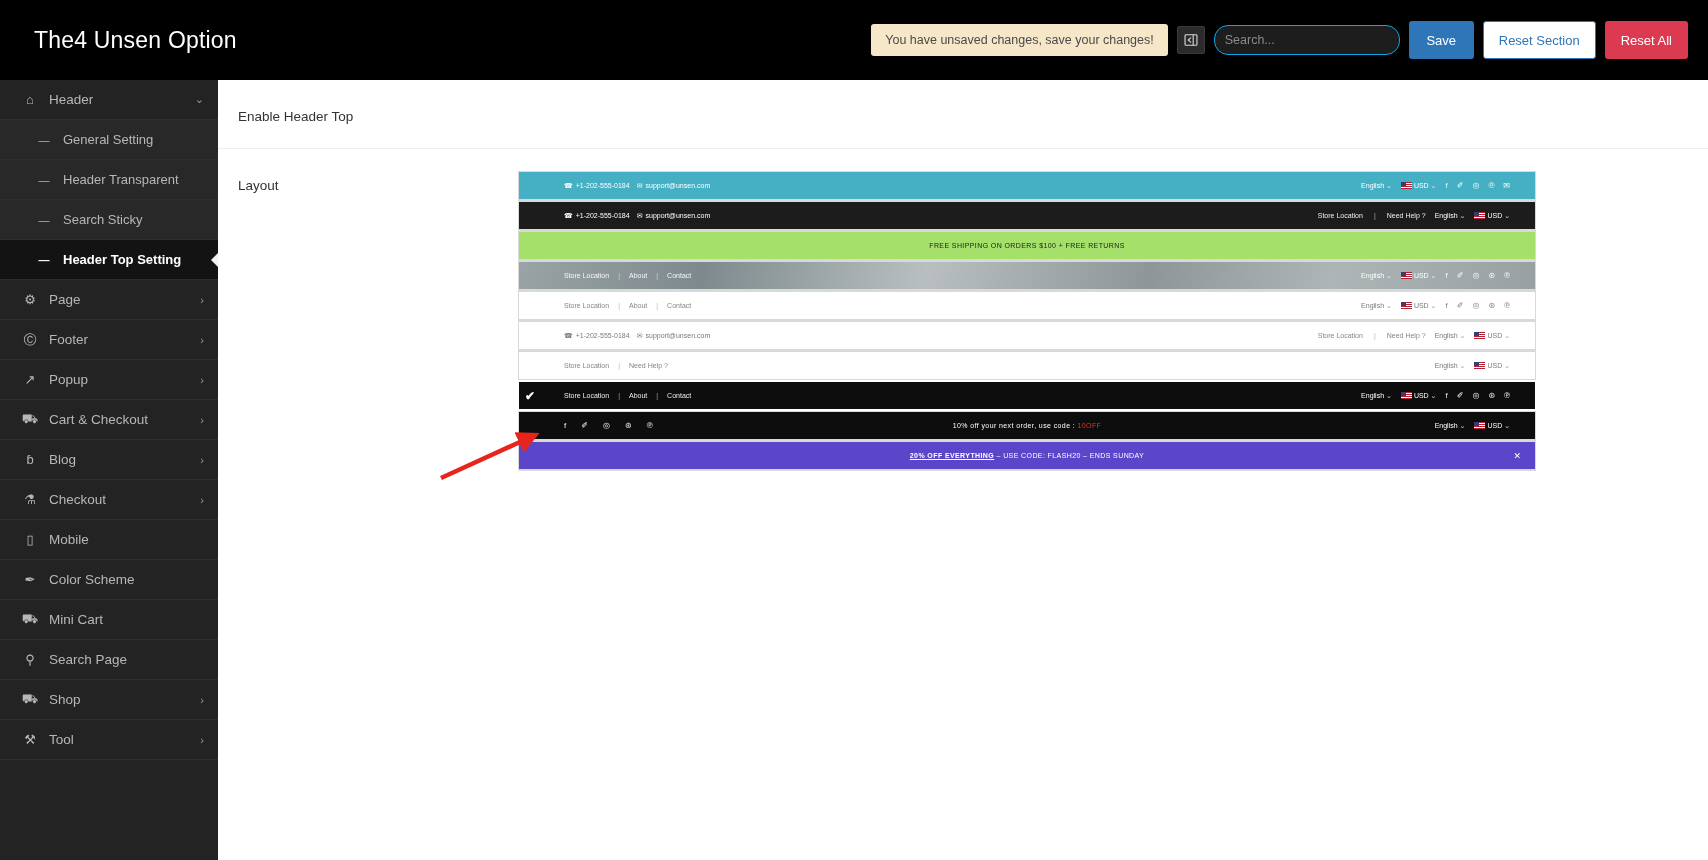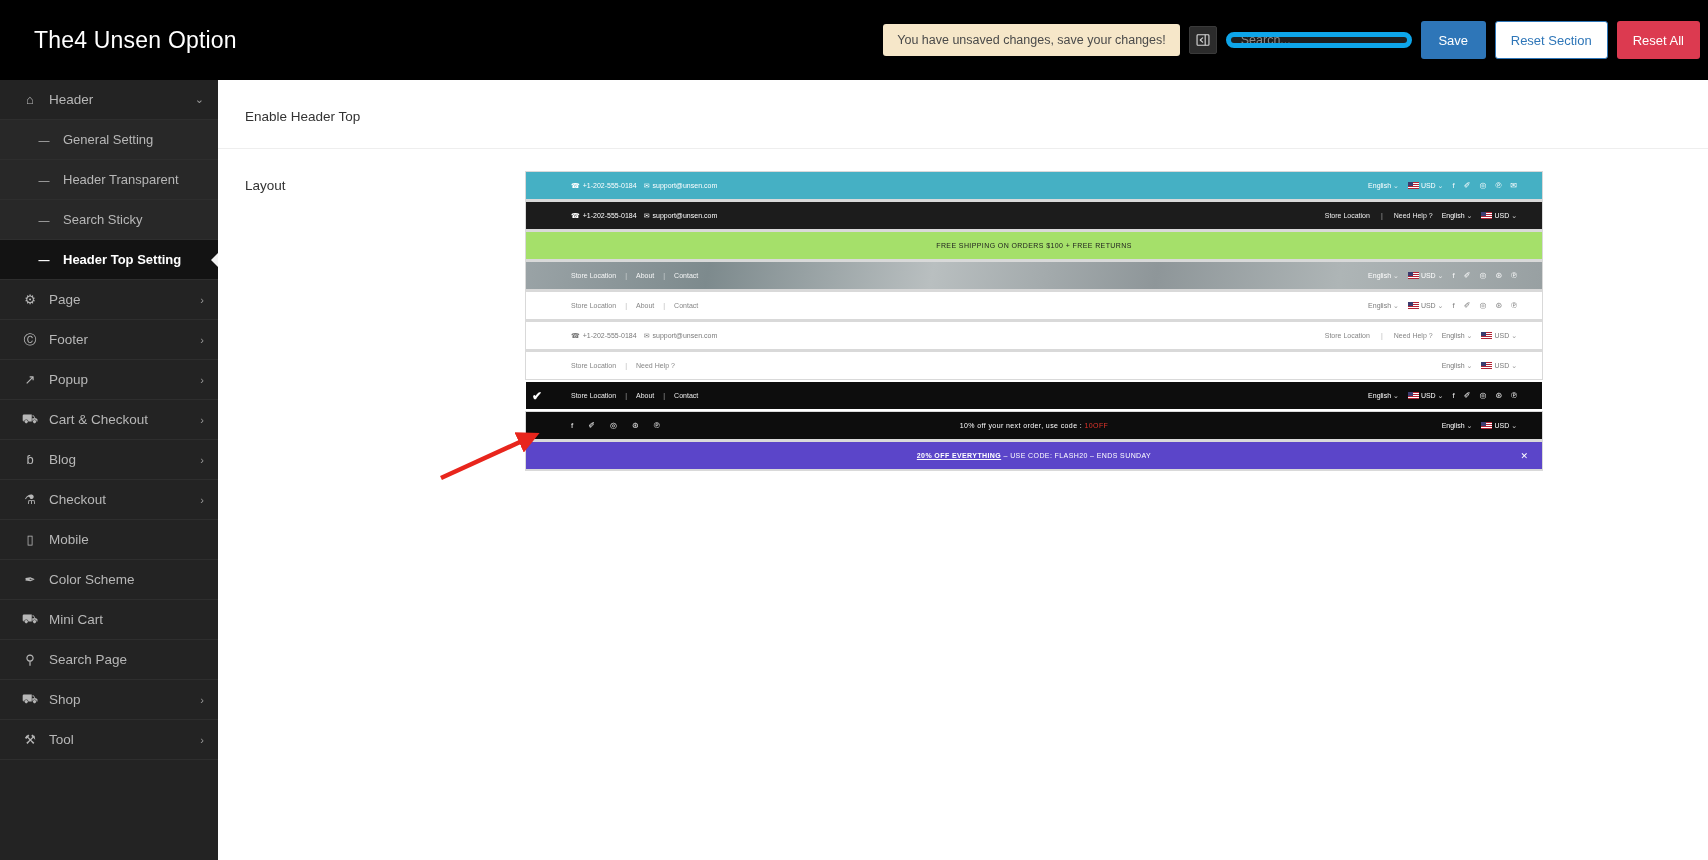--- a/index.html
+++ b/index.html
@@ -13,35 +13,35 @@
   #topbar {
     position: absolute; left: 0; top: 0; width: 1708px; height: 80px;
     background: #000000;
     display: flex; align-items: center;
   }
   #app-title {
     color: #ffffff; font-size: 23px; font-weight: 400;
     margin-left: 34px; letter-spacing: .2px;
   }
   #topbar-right {
-    margin-left: auto; display: flex; align-items: center; gap: 0; padding-right: 8px;
+    margin-left: auto; display: flex; align-items: center; gap: 0; padding-right: 20px;
   }
   #unsaved-notice {
     background: #f6e7c9; color: #4a4a4a; font-size: 12.5px;
     padding: 9px 14px; border-radius: 3px; white-space: nowrap;
   }
   #collapse-btn {
     width: 28px; height: 28px; margin-left: 9px;
     background: #2b2b2b; border: 1px solid #3a3a3a; border-radius: 2px;
     display: flex; align-items: center; justify-content: center;
     color: #d7d7d7; cursor: pointer;
   }
   #search-input {
-    margin-left: 9px; width: 186px; height: 16px;
-    background: #1d1d1d; border: 5px solid #0ea5e9; border-radius: 14px;
+    margin-left: 9px; width: 186px; height: 30px;
+    background: #1d1d1d; border: 1px solid #0ea5e9; border-radius: 14px;
     color: #cfcfcf; font-size: 12.5px; padding: 0 10px;
     font-family: "Liberation Sans", sans-serif;
   }
   #search-input::placeholder { color: #8b8b8b; }
   .tb-btn {
     height: 38px; margin-left: 9px; padding: 0 15px; border-radius: 3px;
     font-size: 13px; display: flex; align-items: center; justify-content: center;
     cursor: pointer; border: 1px solid transparent; white-space: nowrap;
     font-family: "Liberation Sans", sans-serif;
   }
@@ -76,21 +76,21 @@
     transform: translateY(-50%);
     border-top: 8px solid transparent; border-bottom: 8px solid transparent;
     border-right: 8px solid #f3f3f3;
   }
 
   
   #main {
     position: absolute; left: 218px; top: 80px; width: 1490px; height: 780px;
     background: #ffffff;
   }
-  .field-row { display: flex; padding: 22px 0 24px 27px; border-bottom: 1px solid #eeeeee; }
+  .field-row { display: flex; padding: 22px 0 24px 20px; border-bottom: 1px solid #eeeeee; }
   .field-row.no-border { border-bottom: none; justify-content: space-between; }
   .field-label { width: 280px; font-size: 13.5px; color: #333333; padding-top: 7px; }
   .field-ctrl { flex: 1; }
 
   
   .toggle { display: inline-flex; border: 1px solid #cfcfcf; border-radius: 3px; overflow: hidden; }
   .toggle .opt {
     width: 48px; height: 30px; display: flex; align-items: center; justify-content: center;
     font-size: 13px; cursor: pointer; background: #f7f7f7; color: #555;
   }

